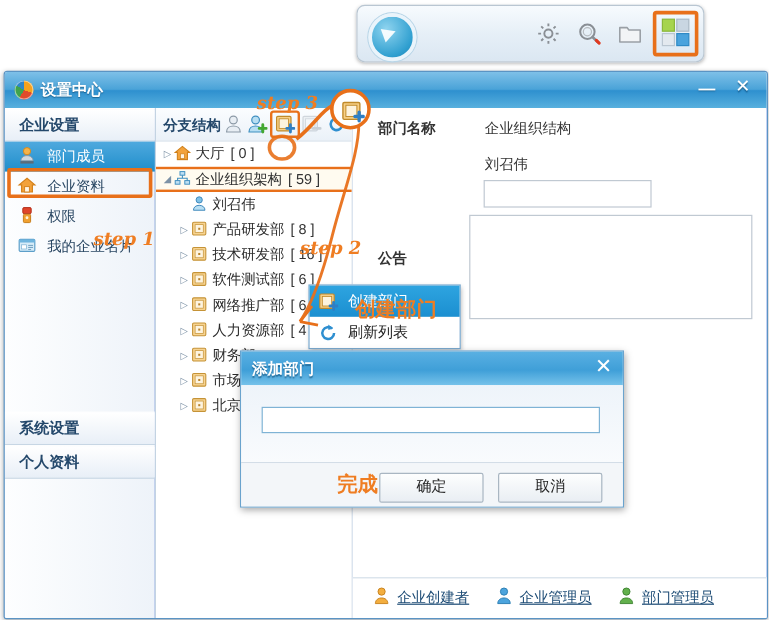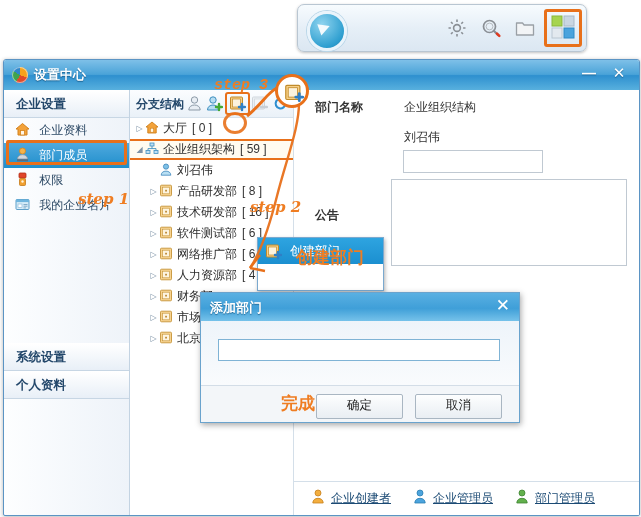--- a/index.html
+++ b/index.html
@@ -113,21 +113,21 @@
   .dlg-btn{position:absolute;top:8px;width:85px;height:23px;line-height:21px;text-align:center;
            font-size:12.5px;color:#222;border:1px solid #a9b6c2;border-radius:2px;
            background:linear-gradient(to bottom,#fdfefe,#e9eef3);}
   #dlg-ok{right:116px;}
   #dlg-cancel{right:17px;}
 
   
   .hand{position:absolute;color:#ef7d22;font-family:"DejaVu Serif",serif;font-style:italic;font-weight:bold;z-index:70;}
   #step1{left:78px;top:190px;font-size:15px;}
   #step2{left:250px;top:198px;font-size:15px;}
-  #step3{left:214px;top:77px;font-size:15px;font-family:Liberation Mono, monospace;}
+  #step3{left:214px;top:77px;font-size:15px;}
   #ann-create{left:296px;top:246px;font-size:17px;font-style:normal;font-family:"DejaVu Sans",sans-serif;}
   #ann-done{left:281px;top:392px;font-size:17px;font-style:normal;font-family:"DejaVu Sans",sans-serif;}
   #callout{position:absolute;left:275px;top:74px;width:34px;height:34px;border-radius:50%;
            border:3px solid #e8701a;background:#ffffff;z-index:72;box-sizing:border-box;}
   #callout-ico{position:absolute;left:6px;top:6px;width:20px;height:20px;}
   #callout-ring{position:absolute;left:223px;top:112px;width:24px;height:22px;border-radius:50%;
            border:3px solid #e8701a;z-index:71;box-sizing:border-box;opacity:.9;}
   svg.overlay{position:absolute;left:0;top:0;width:641px;height:517px;pointer-events:none;z-index:68;}
 </style>
 </head>
@@ -172,39 +172,39 @@
     <div id="title-text">设置中心</div>
     <div id="win-min">—</div>
     <div id="win-close">✕</div>
   </div>
 
   <div id="body">
 
     <div id="sidebar">
       <div class="side-head">企业设置</div>
 
-      <div class="side-item">
-        <span class="si-ico">
-          <svg viewBox="0 0 17 15" width="17" height="15">
-              <path d="M8.5 1.5L15 7h-2v6H4V7H2z" fill="#f3a23a" stroke="#d4821c" stroke-width="1"></path>
-              <rect x="6.5" y="8.5" width="4" height="4.5" fill="#fff6e6" stroke="#d4821c" stroke-width=".8"></rect>
-            </svg>
-        </span>
-        <span>企业资料</span>
-      </div>
-
       <div class="side-item sel">
         <span class="si-ico">
           <svg viewBox="0 0 17 15" width="17" height="15">
               <circle cx="8.5" cy="4" r="3" fill="#f5b34a" stroke="#d4871c" stroke-width=".8"></circle>
               <path d="M3.5 12c0-2.6 2.2-4.3 5-4.3s5 1.7 5 4.3z" fill="#cfd8e0" stroke="#8d9aa6" stroke-width=".8"></path>
               <rect x="3" y="12.3" width="11" height="2" fill="#5d6b78"></rect>
             </svg>
         </span>
         <span>部门成员</span>
+      </div>
+
+      <div class="side-item">
+        <span class="si-ico">
+          <svg viewBox="0 0 17 15" width="17" height="15">
+              <path d="M8.5 1.5L15 7h-2v6H4V7H2z" fill="#f3a23a" stroke="#d4821c" stroke-width="1"></path>
+              <rect x="6.5" y="8.5" width="4" height="4.5" fill="#fff6e6" stroke="#d4821c" stroke-width=".8"></rect>
+            </svg>
+        </span>
+        <span>企业资料</span>
       </div>
 
       <div class="side-item">
         <span class="si-ico">
           <svg viewBox="0 0 17 15" width="17" height="15">
               <rect x="5" y="1" width="7" height="5" rx="1" fill="#e0452a" stroke="#b32d18" stroke-width=".8"></rect>
               <rect x="5.5" y="6.5" width="6" height="7" rx="1" fill="#f0a030" stroke="#c57a16" stroke-width=".8"></rect>
               <circle cx="8.5" cy="9.5" r="1.2" fill="#fff3da"></circle>
             </svg>
         </span>
@@ -356,20 +356,27 @@
 
     <div id="ctxmenu">
       <div class="ctx-item sel">
         <svg class="ctx-ico" viewBox="0 0 17 17">
           <rect x="1.5" y="2" width="12" height="12" rx="1" fill="#f7cf86" stroke="#c08a2a" stroke-width="1"></rect>
           <rect x="3.6" y="4" width="7.8" height="8" fill="#fdf3dd" stroke="#c08a2a" stroke-width=".7"></rect>
           <path d="M13 9v6M10 12h6" stroke="#2f7fc5" stroke-width="2.4" stroke-linecap="round"></path>
         </svg>
         <span>创建部门</span>
       </div>
+      <div class="ctx-item">
+        <svg class="ctx-ico" viewBox="0 0 17 17">
+          <path d="M13.4 8.5a4.9 4.9 0 1 1-1.6-3.6" fill="none" stroke="#2f8fd0" stroke-width="2.1"></path>
+          <path d="M8.6 1.4l4 3.3-4 1.4z" fill="#2f8fd0"></path>
+        </svg>
+        <span>刷新列表</span>
+      </div>
     </div>
 
   </div>
 </div>
 
 <div id="dialog">
   <div id="dlg-title">
     <div id="dlg-title-text">添加部门</div>
     <div id="dlg-close">✕</div>
   </div>

